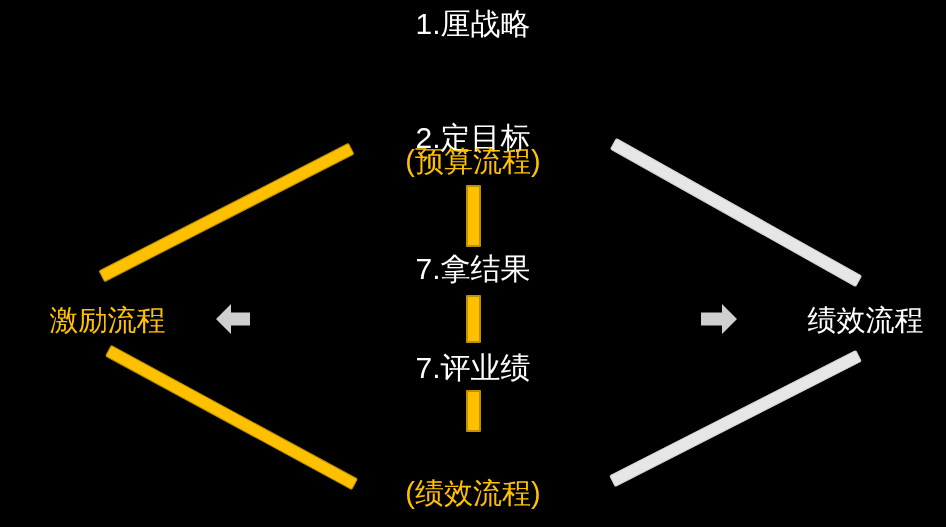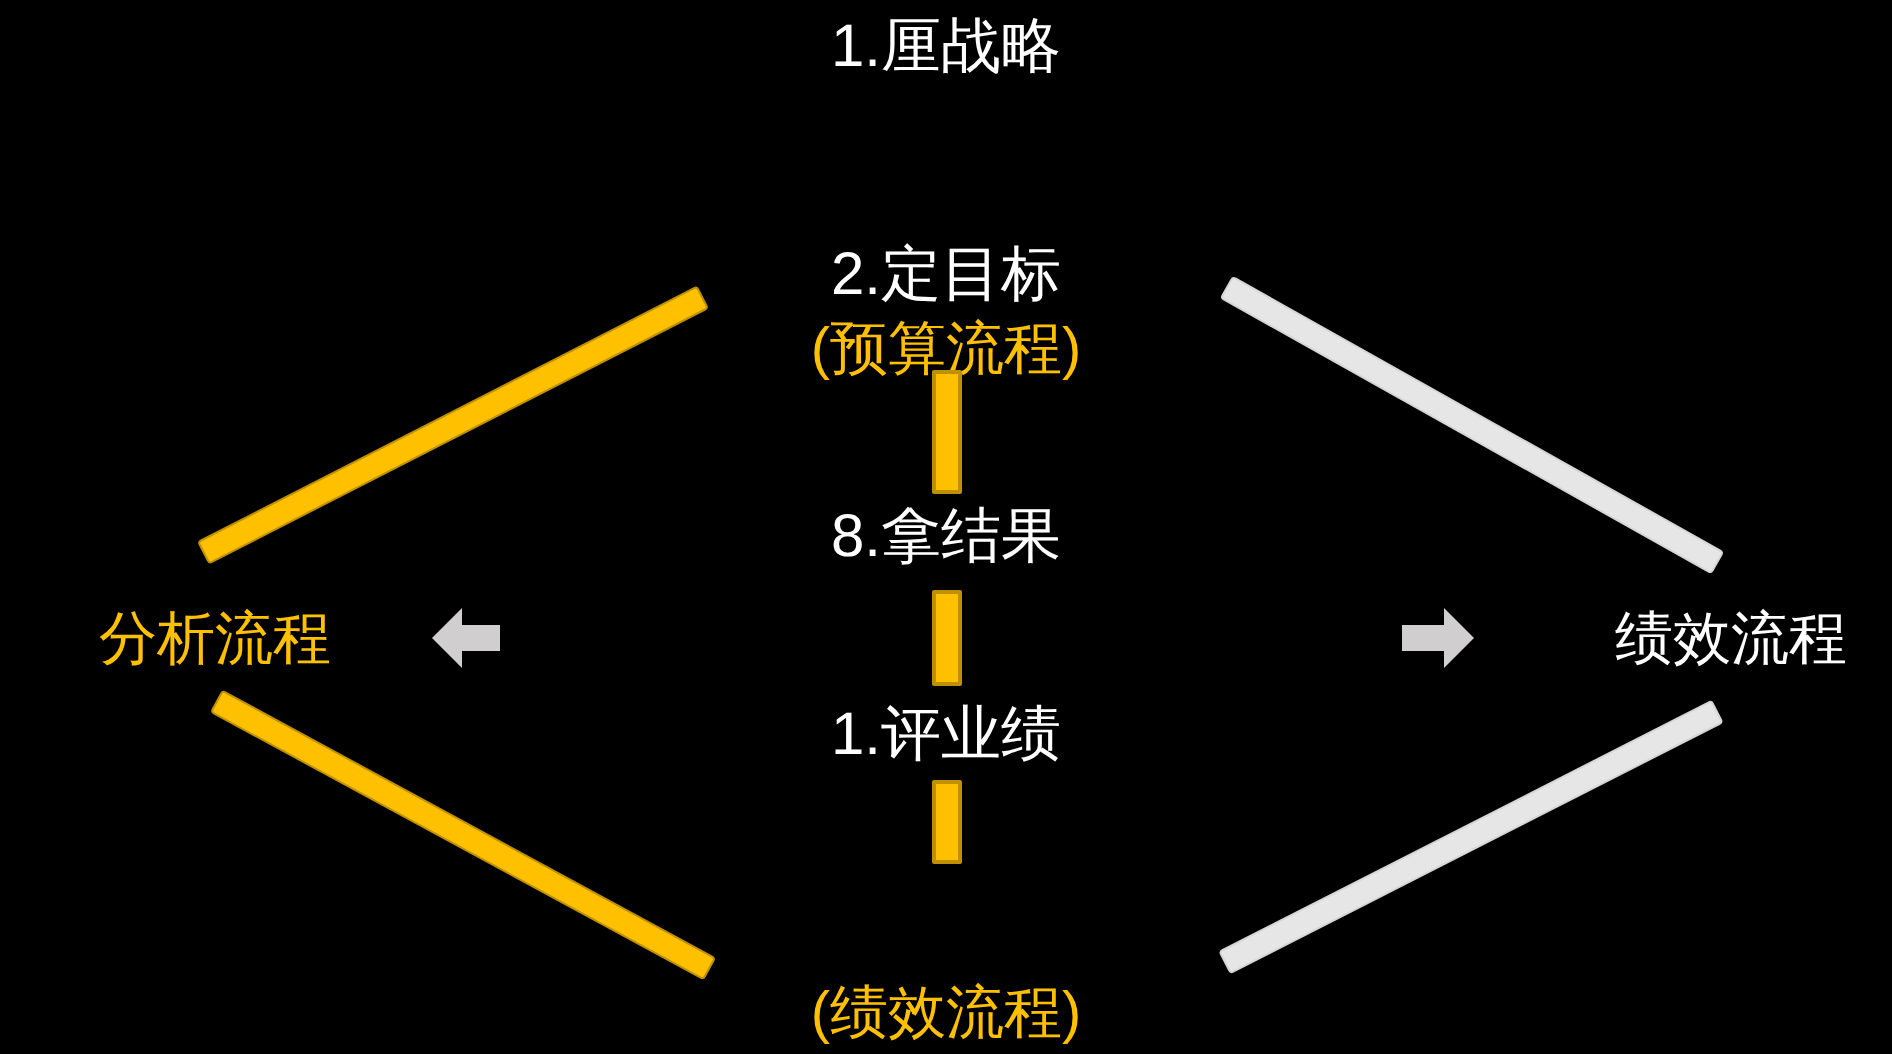--- a/index.html
+++ b/index.html
@@ -27,21 +27,20 @@
   }
   .sub-label {
     position: absolute;
     left: 323px;
     width: 300px;
     text-align: center;
     color: var(--orange, #FFC000);
     font-size: 29px;
     line-height: 34px;
     white-space: nowrap;
-    margin-top: 14px;
   }
   .side-label {
     position: absolute;
     width: 175px;
     text-align: center;
     font-size: 29px;
     line-height: 34px;
     top: 303px;
     white-space: nowrap;
   }
@@ -109,27 +108,27 @@
 </head>
 <body>
 
 <div id="stage" style="--bg: #000000; --orange: #FFC000; --orange-border: #BF9000; --gray: #D0CECE; --light: #E7E6E6; --white: #FFFFFF;">
 
   <div class="step-label" style="top:6px">1.厘战略</div>
 
   <div class="step-label" style="top:120px">2.定目标</div>
   <div class="sub-label" style="top:144px">(预算流程)</div>
 
-  <div class="step-label" style="top:251px">8.拿结果</div>
+  <div class="step-label" style="top:251px">7.拿结果</div>
 
-  <div class="step-label" style="top:350px">1.评业绩</div>
+  <div class="step-label" style="top:350px">7.评业绩</div>
 
   <div class="sub-label" style="top:476px">(绩效流程)</div>
 
-  <div class="side-label left">分析流程</div>
+  <div class="side-label left">激励流程</div>
   <div class="side-label right">绩效流程</div>
 
   <div class="diag orange a-upper"></div>
   <div class="diag orange a-lower"></div>
   <div class="diag light p-upper"></div>
   <div class="diag light p-lower"></div>
 
   <div class="vconn c23"></div>
   <div class="vconn center"></div>
   <div class="vconn c45"></div>

